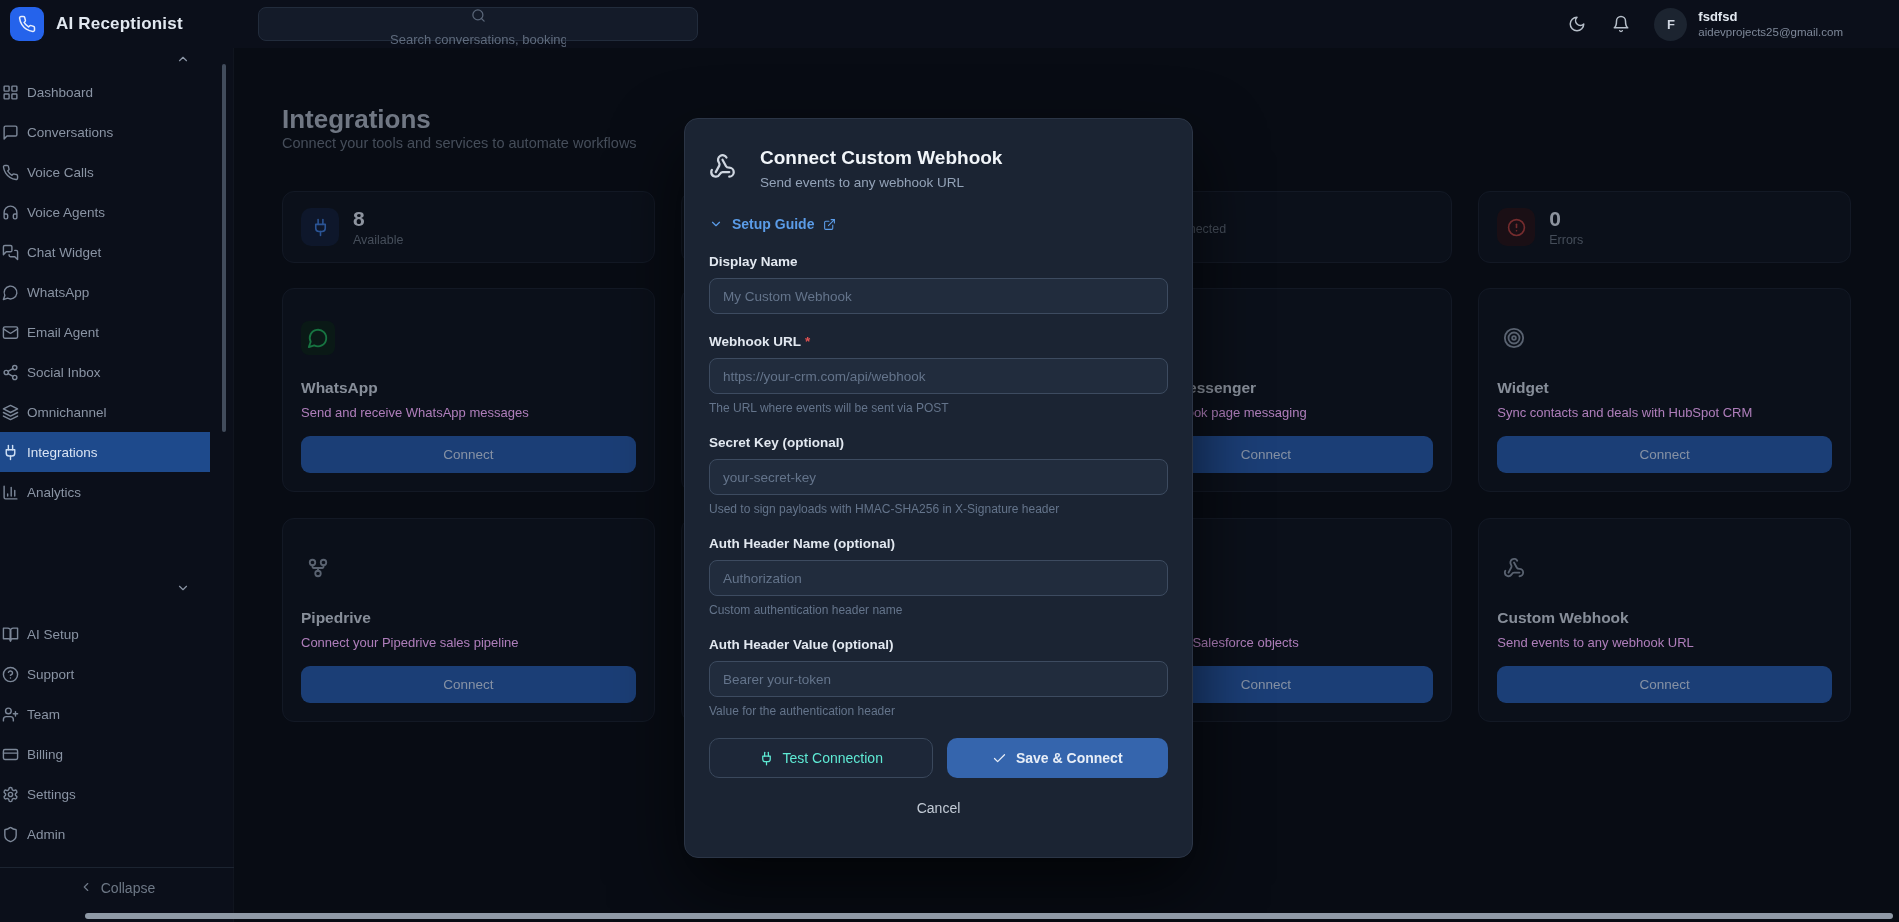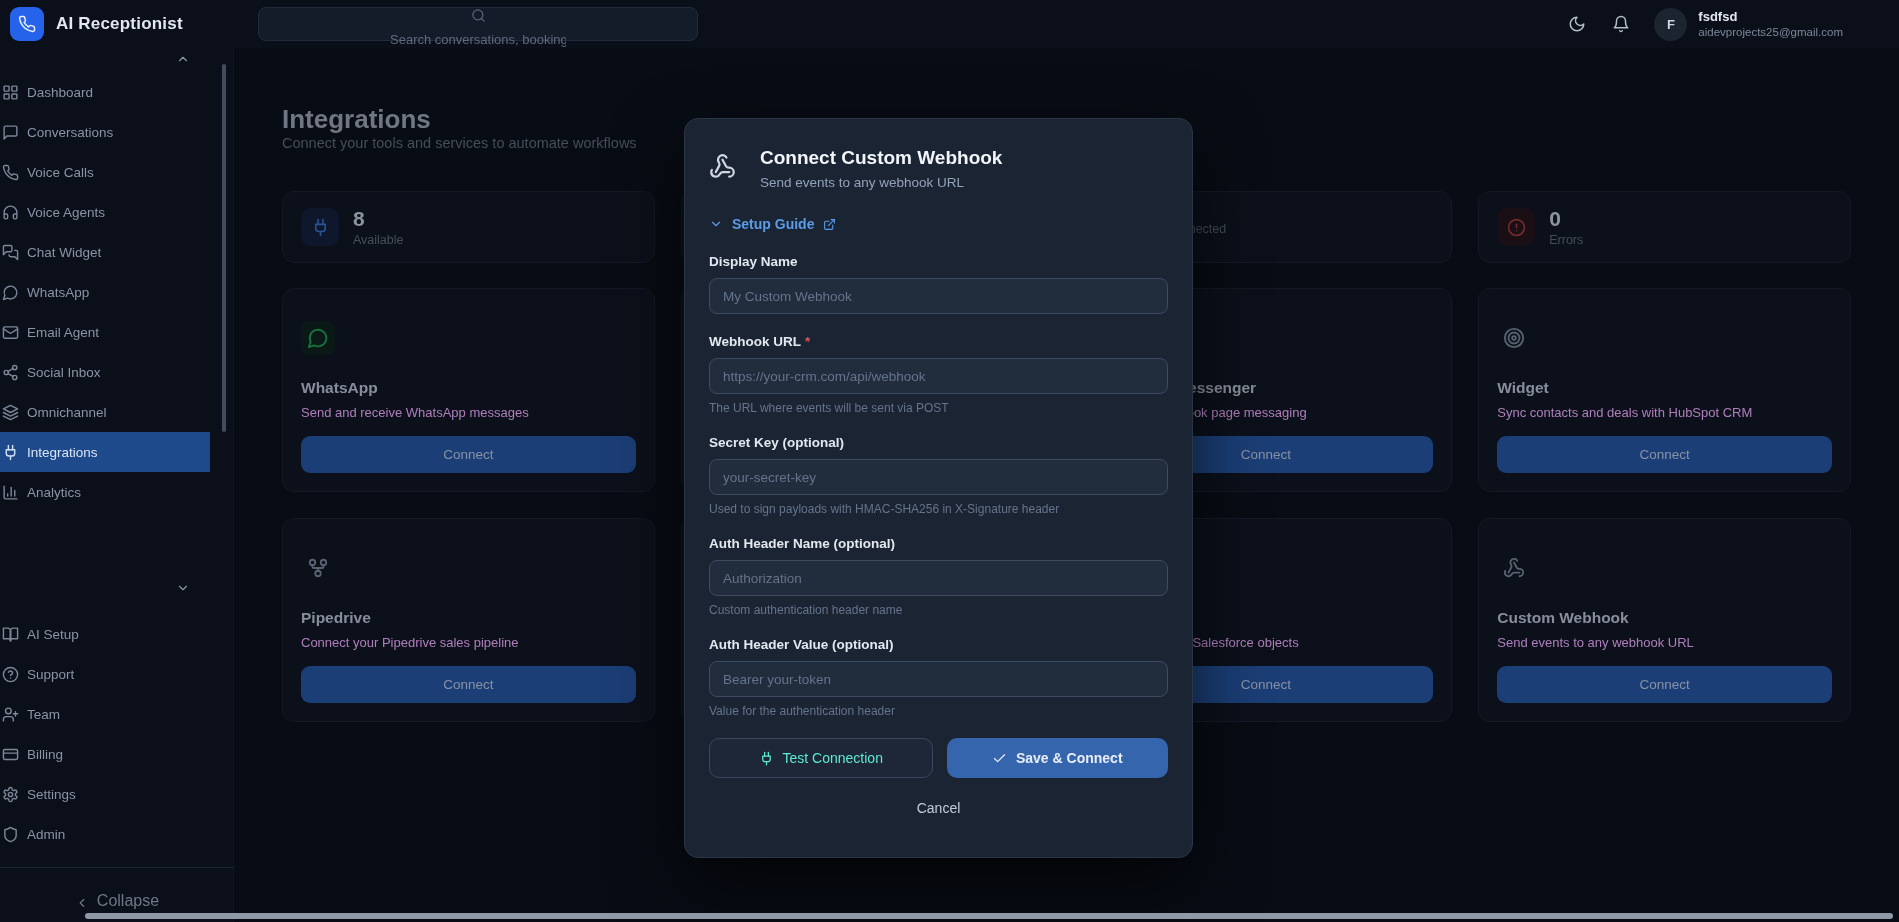--- a/index.html
+++ b/index.html
@@ -34,21 +34,21 @@
   .nav-down { left:176px; top:533px; }
   .sidebar-vscroll { position:absolute; left:222px; top:16px; width:4px; height:368px; background:#424c5c; border-radius:2px; }
   .nav-list { position:absolute; left:0; width:234px; }
   .nav-main { top:24px; }
   .nav-secondary { top:566px; }
   .nav-item { height:40px; display:flex; align-items:center; padding-left:2px; gap:8px; margin-right:24px; color:#8a94a4; font-size:13.5px; cursor:pointer; }
   .nav-item .nav-icon { width:17px; height:17px; color:#7c8798; flex:0 0 auto; }
   .nav-item.active { background:#1e4a8c; color:#d9e4f4; }
   .nav-item.active .nav-icon { color:#cfe0f5; }
   .sidebar-divider { position:absolute; left:0; top:819px; width:234px; height:1px; background:#1c2431; }
-  .collapse-btn { position:absolute; left:0; top:832px; width:234px; height:30px; background:none; border:none; color:#6e7886; font-size:16px; font-family:inherit; display:flex; align-items:flex-end; justify-content:center; gap:8px; cursor:pointer; }
+  .collapse-btn { position:absolute; left:0; top:832px; width:234px; height:30px; background:none; border:none; color:#6e7886; font-size:14px; font-family:inherit; display:flex; align-items:flex-start; justify-content:center; gap:8px; cursor:pointer; }
 
   
   .main { position:absolute; left:234px; top:48px; width:1665px; height:874px; background:#0a0e17; padding:56px 48px 0 48px; }
   .page-title { font-size:26px; font-weight:700; color:#9aa3b1; }
   .page-subtitle { font-size:14.5px; color:#5f6977; white-space:nowrap; }
   .stats-row { margin-top:40px; display:grid; grid-template-columns:repeat(4,1fr); gap:26px; }
   .stat-card { height:72px; background:#0e141f; border:1px solid #19202e; border-radius:12px; display:flex; align-items:center; padding:0 18px; gap:14px; }
   .stat-tile { width:38px; height:38px; border-radius:10px; display:flex; align-items:center; justify-content:center; flex:0 0 auto; }
   .stat-tile.blue { background:#121e36; color:#3b72c9; }
   .stat-tile.red { background:#231318; color:#a33b3b; }

